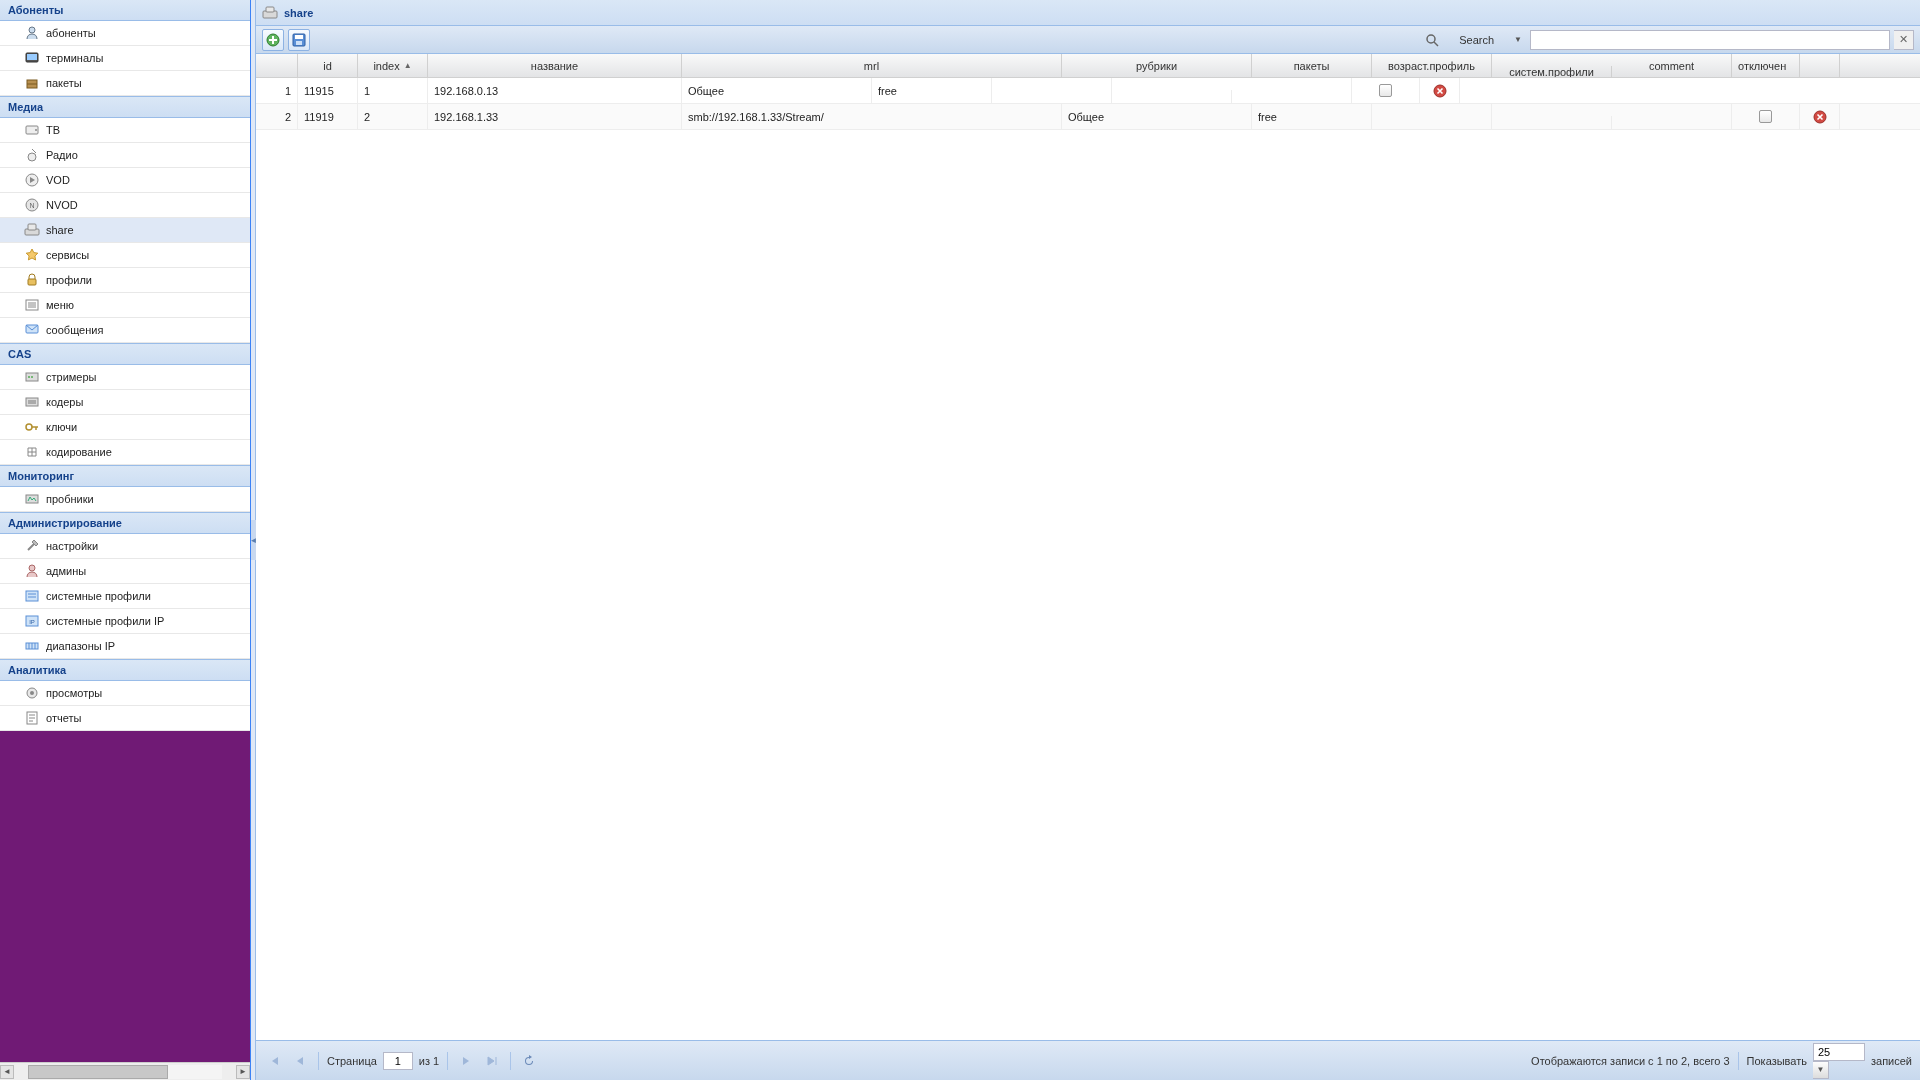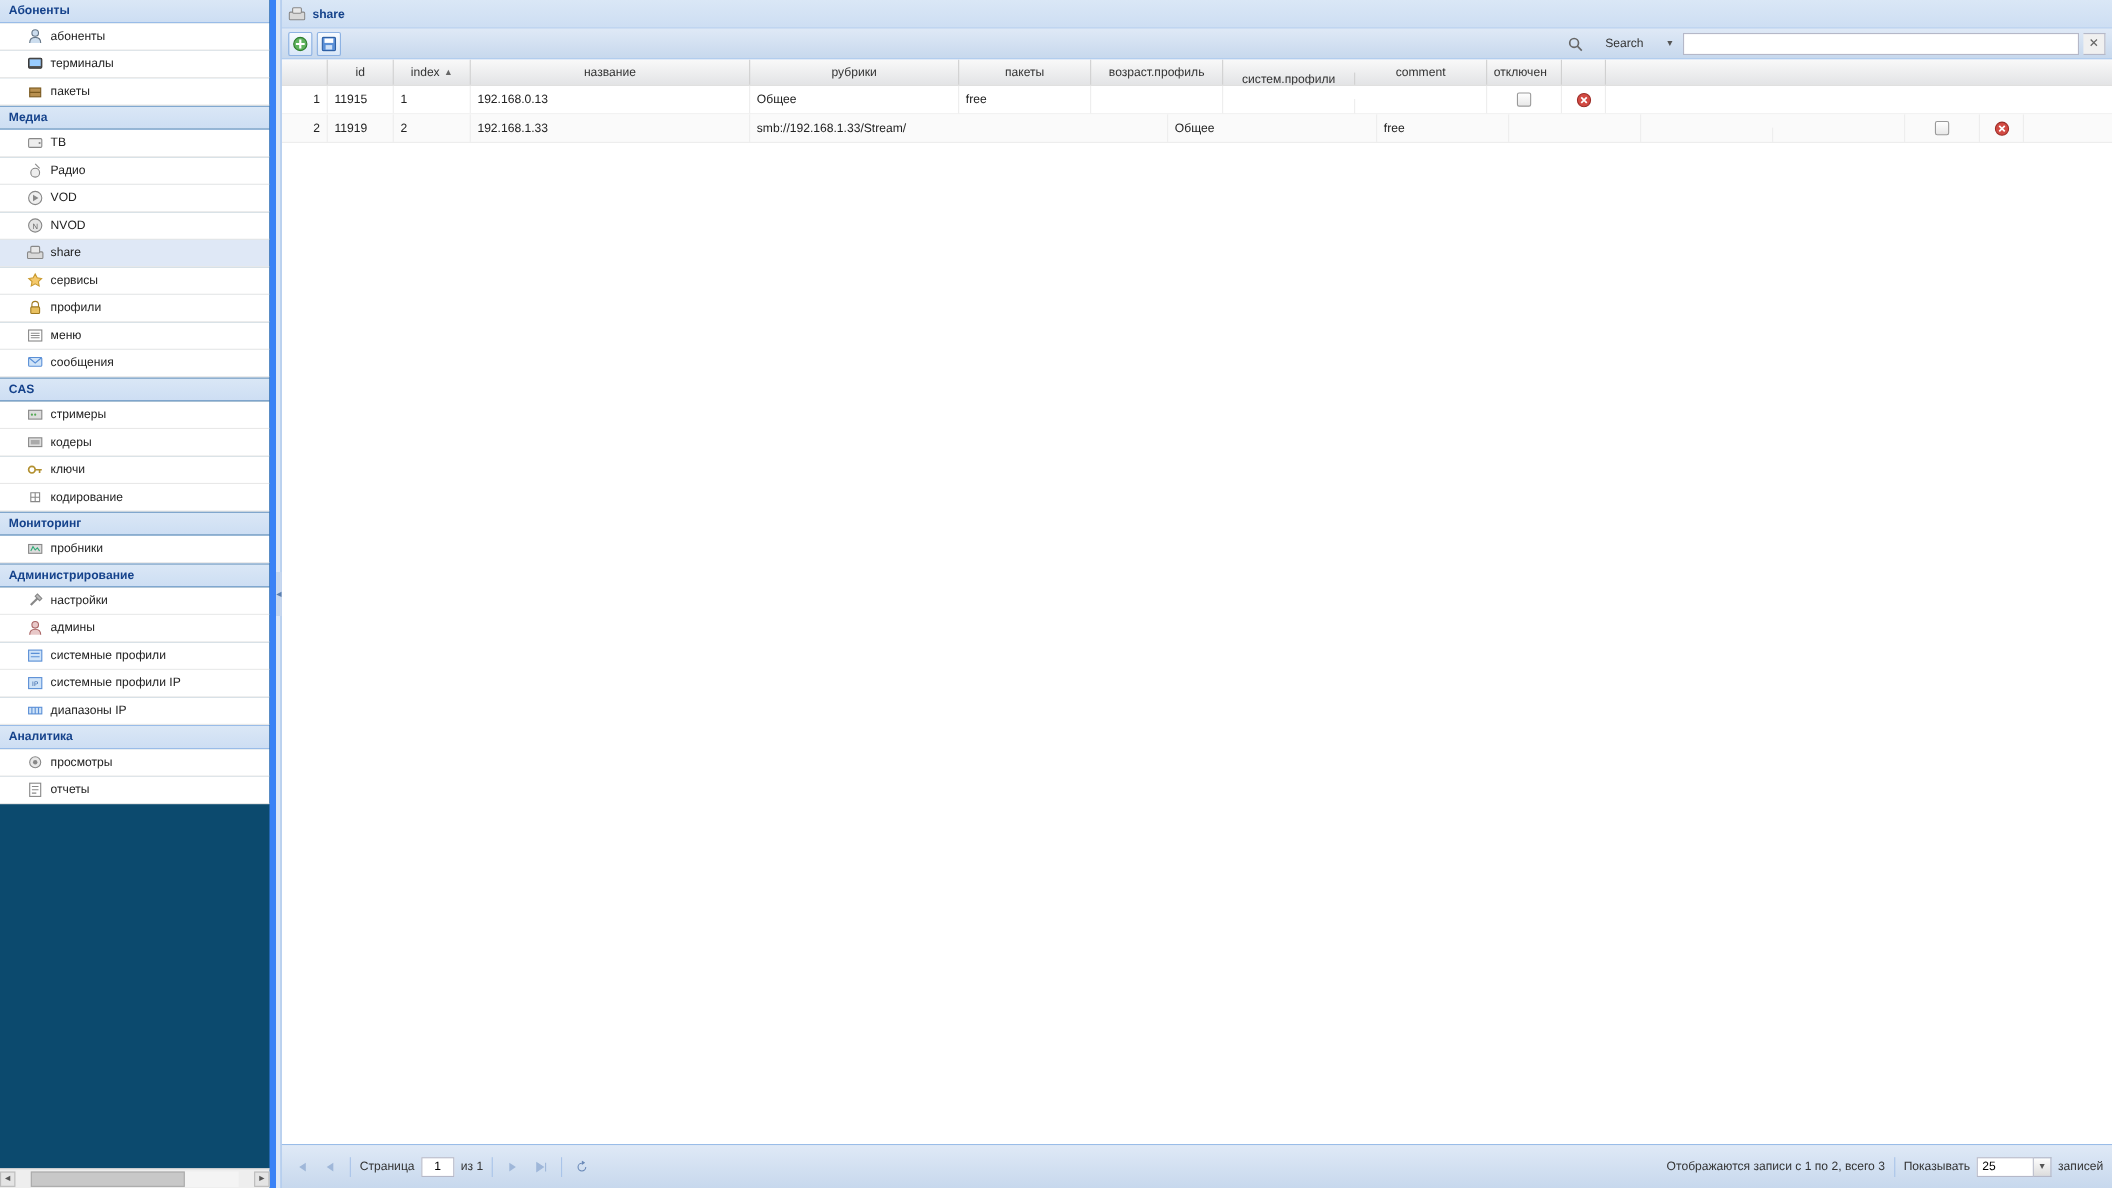--- a/index.html
+++ b/index.html
@@ -1,20 +1,20 @@
 <!DOCTYPE html>
 <html><head>
 <meta charset="utf-8">
 <style>
 * { box-sizing: border-box; margin: 0; padding: 0; }
 body { font-family: Tahoma, Arial, sans-serif; font-size: 11px; color: #222; background: #fff; overflow: hidden; }
 .app { display: flex; width: 1920px; height: 1080px; }
 
 
-.sidebar { width: 251px; height: 100%; background: #0c4a6e; border-right: 6px solid #3b82f6; display: flex; flex-direction: column; }
+.sidebar { width: 251px; height: 100%; background: #701a75; border-right: 1px solid #3b82f6; display: flex; flex-direction: column; }
 .sidebar-content { flex: 1; overflow-y: auto; overflow-x: hidden; }
 .group-header { background: linear-gradient(#dae7f6, #cddef3); border-top: 1px solid #99bce8; border-bottom: 1px solid #99bce8; padding: 4px 8px; font-weight: bold; color: #15428b; cursor: default; }
 .group-header:first-child { border-top: none; }
 .nav-item { display: flex; align-items: center; padding: 4px 8px 4px 24px; cursor: pointer; border-bottom: 1px solid #e8e8e8; background: #fff; position: relative; }
 .nav-item.selected { background: #dfe8f6; }
 .nav-icon { width: 16px; height: 16px; margin-right: 6px; flex-shrink: 0; display: inline-flex; align-items: center; justify-content: center; }
 .sidebar-scroll { height: 18px; background: #eee; border-top: 1px solid #ccc; display: flex; align-items: center; }
 .sidebar-scroll .sb-track { flex: 1; height: 14px; background: #f4f4f4; position: relative; margin: 0 14px; }
 .sidebar-scroll .sb-thumb { position: absolute; left: 0; width: 140px; height: 14px; background: #c8c8c8; border: 1px solid #aaa; }
 .sidebar-scroll .sb-arrow { width: 14px; height: 14px; background: #e4e4e4; border: 1px solid #bbb; font-size: 8px; text-align: center; line-height: 12px; color:#555; }
@@ -55,21 +55,21 @@
 .c-rownum{width:42px;} .c-id{width:60px;} .c-index{width:70px;} .c-name{width:254px;}
 .c-mrl{width:380px;} .c-rubrics{width:190px;} .c-packets{width:120px;} .c-age{width:120px;}
 .c-sys{width:120px;margin-top:12px;} .c-comment{width:120px;} .c-off{width:68px;} .c-del{width:40px;}
 
 
 .paging { height:40px; background:linear-gradient(#dfe9f6,#c7d8ed); border-top:1px solid #99bce8; display:flex; align-items:center; padding:0 8px; gap:6px; font-size:11px; color:#333; }
 .pbtn { width:20px; height:20px; border:1px solid transparent; display:flex; align-items:center; justify-content:center; color:#6b8ab8; border-radius:2px; cursor:default; }
 .psep { width:1px; height:18px; background:#a9c4e9; margin:0 2px; }
 .page-input { width:30px; height:18px; border:1px solid #b5b8c8; text-align:center; font-size:11px; }
 .paging .pspacer { flex:1; }
-.page-size { display:flex; align-items:flex-start; }
+.page-size { display:flex; align-items:flex-start;flex-direction:column; }
 .page-size input { width:52px; height:18px; border:1px solid #b5b8c8; padding:0 4px; font-size:11px; }
 .page-size .dd { width:16px; height:18px; border:1px solid #b5b8c8; border-left:none; background:linear-gradient(#fdfdfd,#dcdcdc); display:flex; align-items:center; justify-content:center; font-size:8px; color:#555; cursor:pointer; }
 
 svg { display:block; }
 </style>
 </head>
 <body>
 
 <div class="app">
 
@@ -365,20 +365,23 @@
         <div class="gh c-rownum"></div>
         <div class="gh c-id">
             <span>id</span>
           </div>
         <div class="gh c-index">
             <span>index</span>
             <span class="sort-arrow">▲</span>
           </div>
         <div class="gh c-name">
             <span>название</span>
+          </div>
+        <div class="gh c-mrl">
+            <span>mrl</span>
           </div>
         <div class="gh c-rubrics">
             <span>рубрики</span>
           </div>
         <div class="gh c-packets">
             <span>пакеты</span>
           </div>
         <div class="gh c-age">
             <span>возраст.профиль</span>
           </div>

